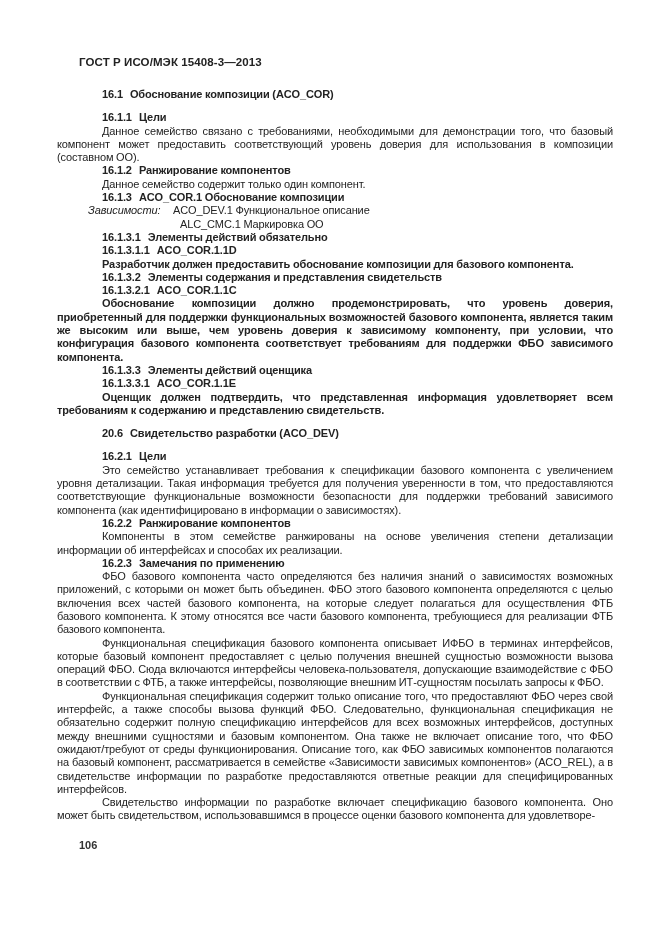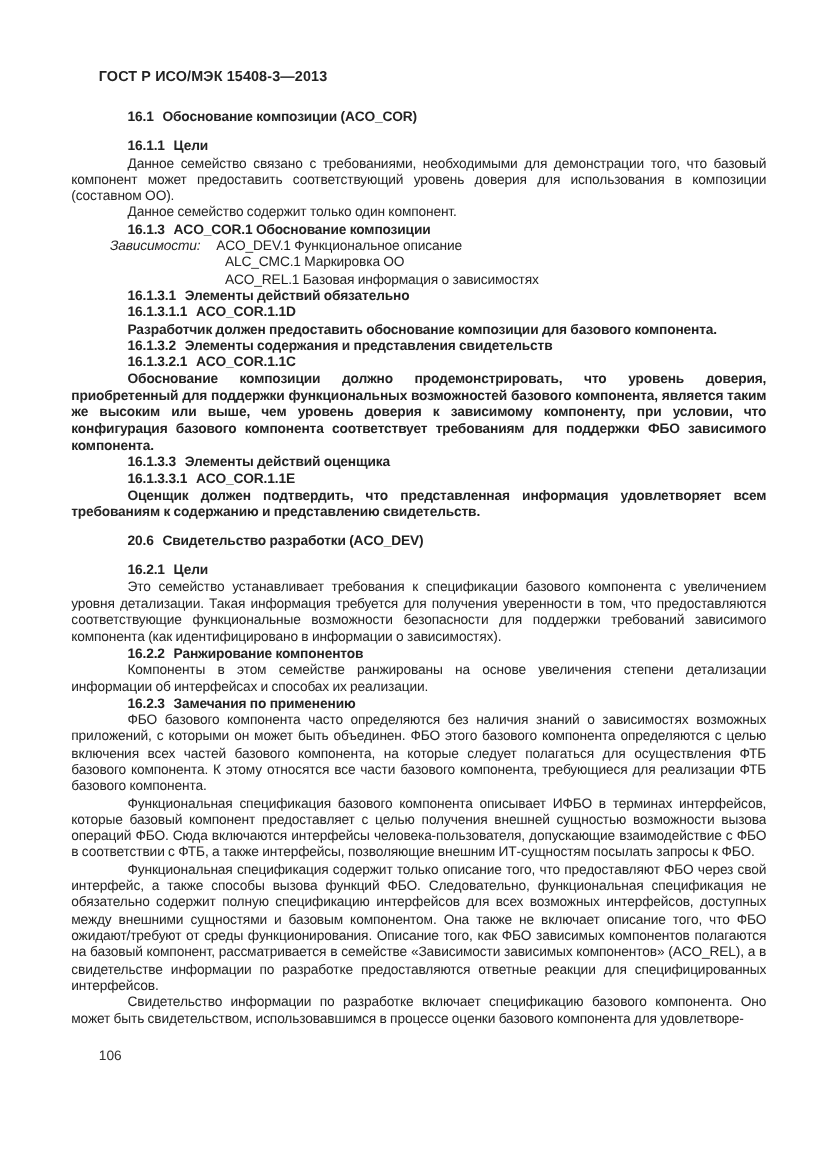--- a/index.html
+++ b/index.html
@@ -60,43 +60,44 @@
   p.para.req { font-weight: bold; }
   .dep-row { padding-left: 31px; text-align: left; }
   .dep-label { display: inline-block; width: 85px; font-style: italic; }
   .dep-cont { padding-left: 123px; text-align: left; }
   .page-number {
     position: absolute;
     left: 79px;
     top: 839px;
     font-size: 11px;
     color: #333333;
+    font-weight: bold;
   }
 </style>
 </head>
 <body>
 
 <div class="page">
 
   <div class="running-header">ГОСТ Р ИСО/МЭК 15408-3—2013</div>
 
   <div class="textblock">
 
     <div class="h1"><span class="hnum">16.1</span><span>Обоснование композиции (ACO_COR)</span></div>
 
     <div class="h2"><span class="hnum">16.1.1</span><span>Цели</span></div>
     <p class="para">Данное семейство связано с требованиями, необходимыми для демонстрации того, что базовый компонент может предоставить соответствующий уровень доверия для использования в композиции (составном ОО).</p>
 
+    <div class="h2"><span class="hnum">16.1.2</span><span>Ранжирование компонентов</span></div>
     <p class="para">Данное семейство содержит только один компонент.</p>
 
     <div class="h2"><span class="hnum">16.1.3</span><span>ACO_COR.1 Обоснование композиции</span></div>
 
     <div class="dep-row"><span class="dep-label">Зависимости:</span><span>ACO_DEV.1 Функциональное описание</span></div>
     <div class="dep-cont">ALC_CMC.1 Маркировка ОО</div>
-    <div class="dep-cont">ACO_REL.1 Базовая информация о зависимостях</div>
 
     <div class="h2"><span class="hnum">16.1.3.1</span><span>Элементы действий обязательно</span></div>
     <div class="h2"><span class="hnum">16.1.3.1.1</span><span>ACO_COR.1.1D</span></div>
     <p class="para req">Разработчик должен предоставить обоснование композиции для базового компонента.</p>
 
     <div class="h2"><span class="hnum">16.1.3.2</span><span>Элементы содержания и представления свидетельств</span></div>
     <div class="h2"><span class="hnum">16.1.3.2.1</span><span>ACO_COR.1.1C</span></div>
     <p class="para req">Обоснование композиции должно продемонстрировать, что уровень доверия, приобретенный для поддержки функциональных возможностей базового компонента, является таким же высоким или выше, чем уровень доверия к зависимому компоненту, при условии, что конфигурация базового компонента соответствует требованиям для поддержки ФБО зависимого компонента.</p>
 
     <div class="h2"><span class="hnum">16.1.3.3</span><span>Элементы действий оценщика</span></div>

